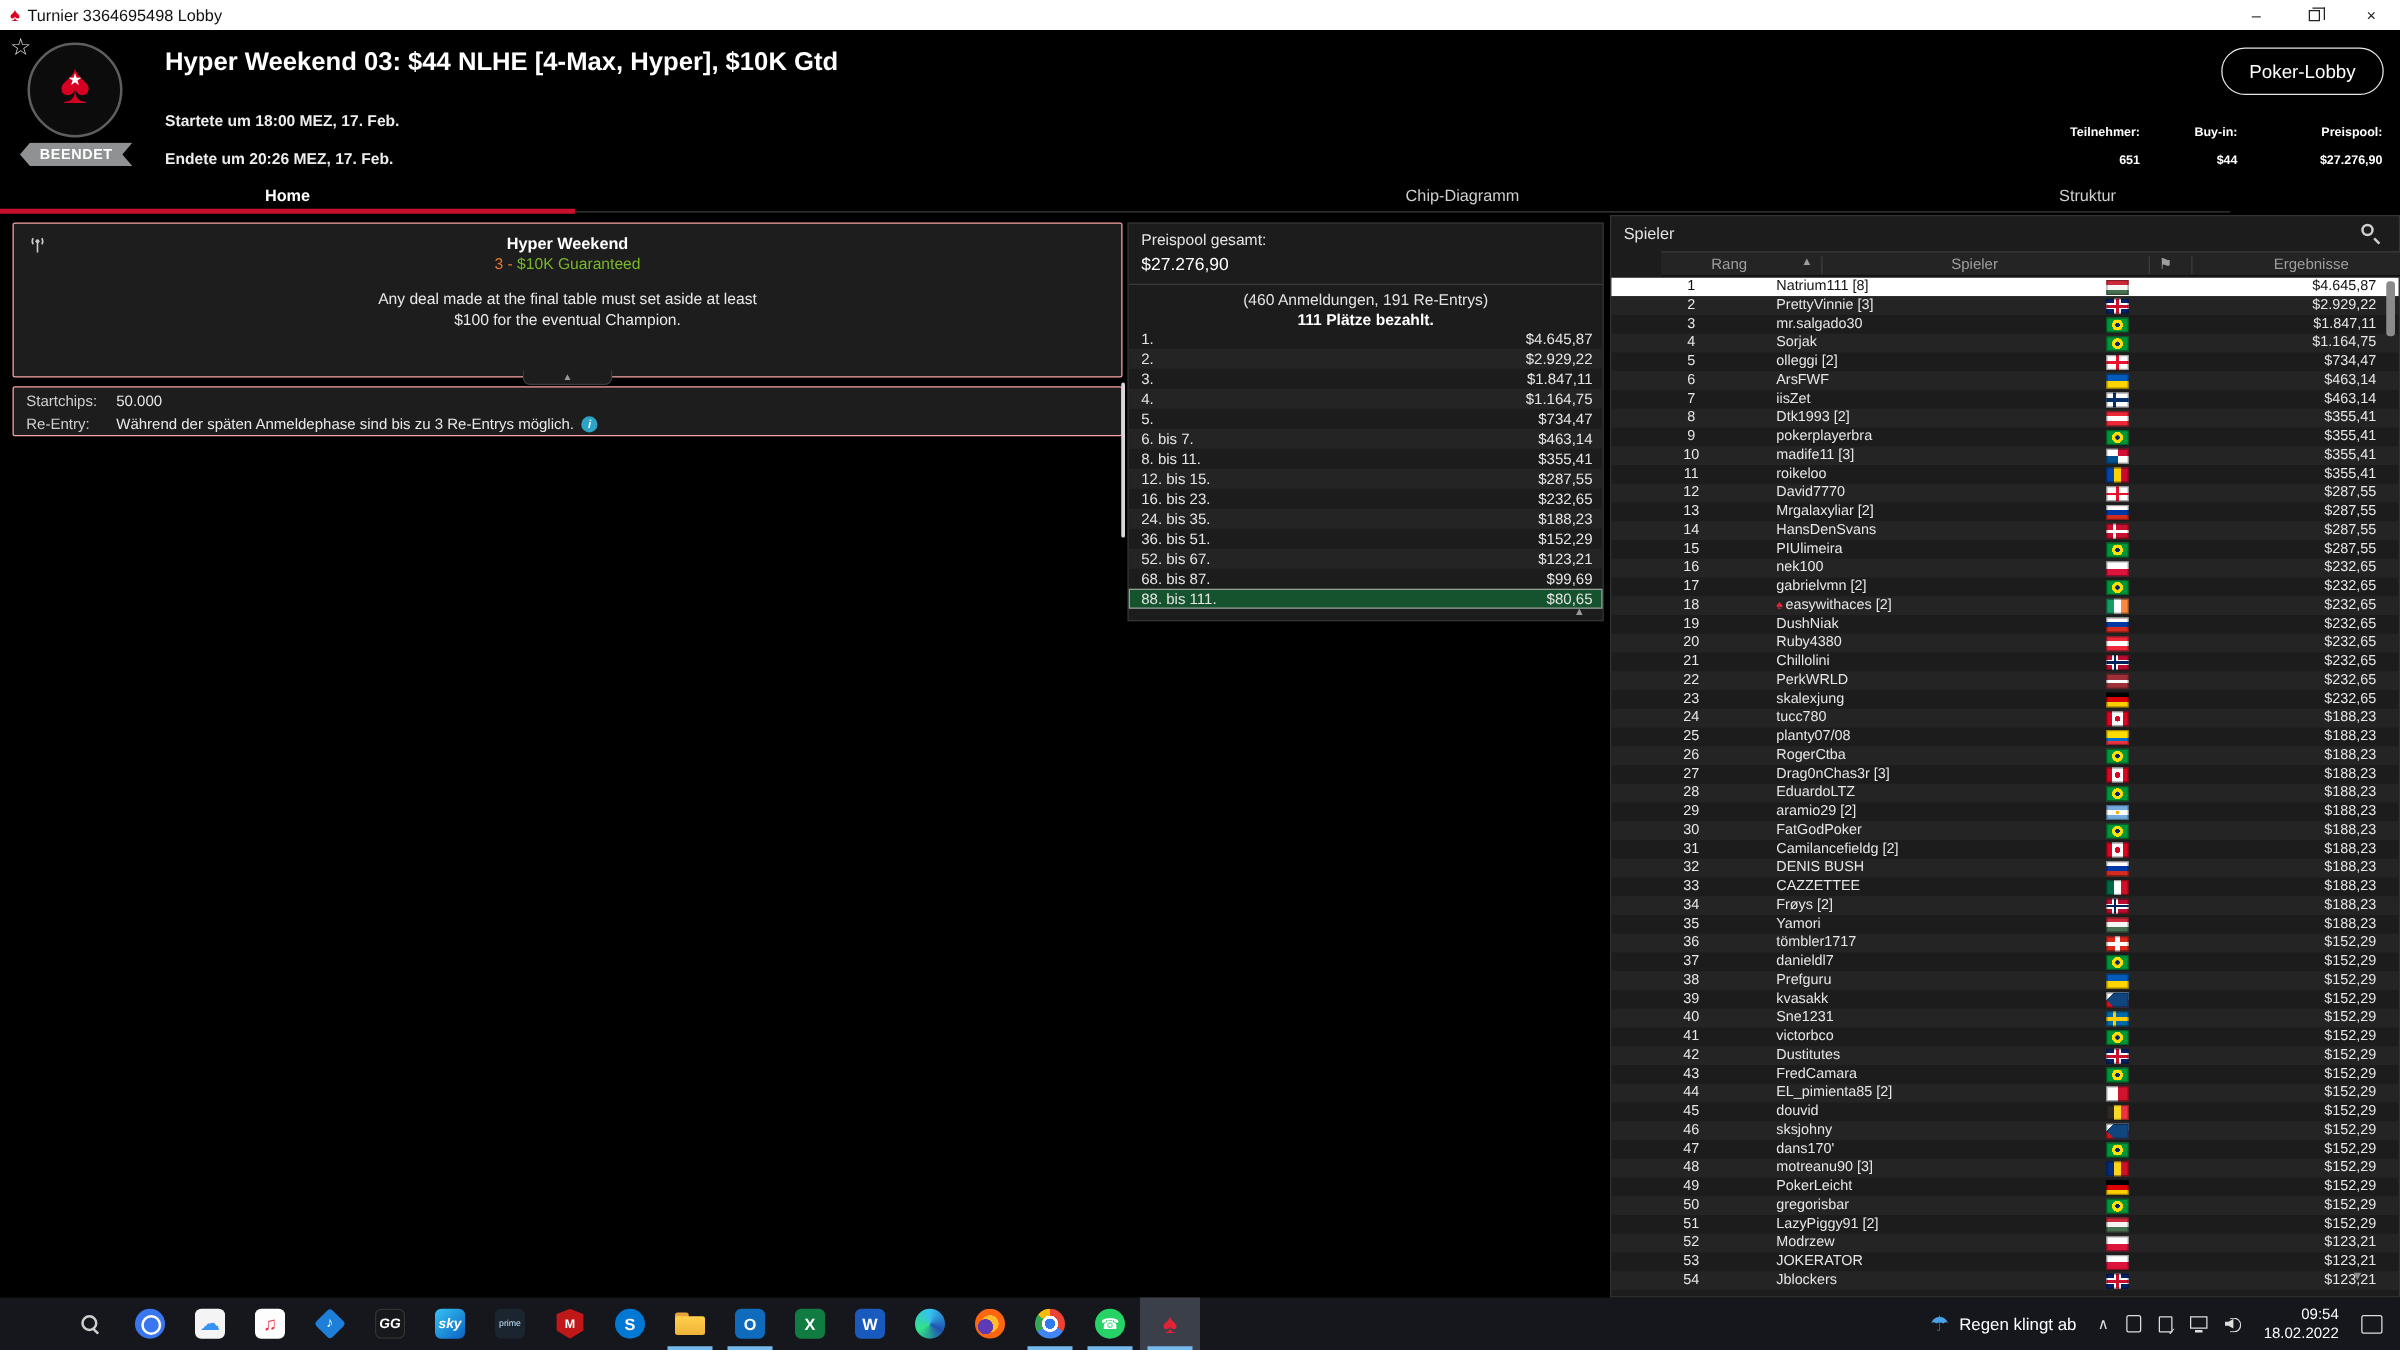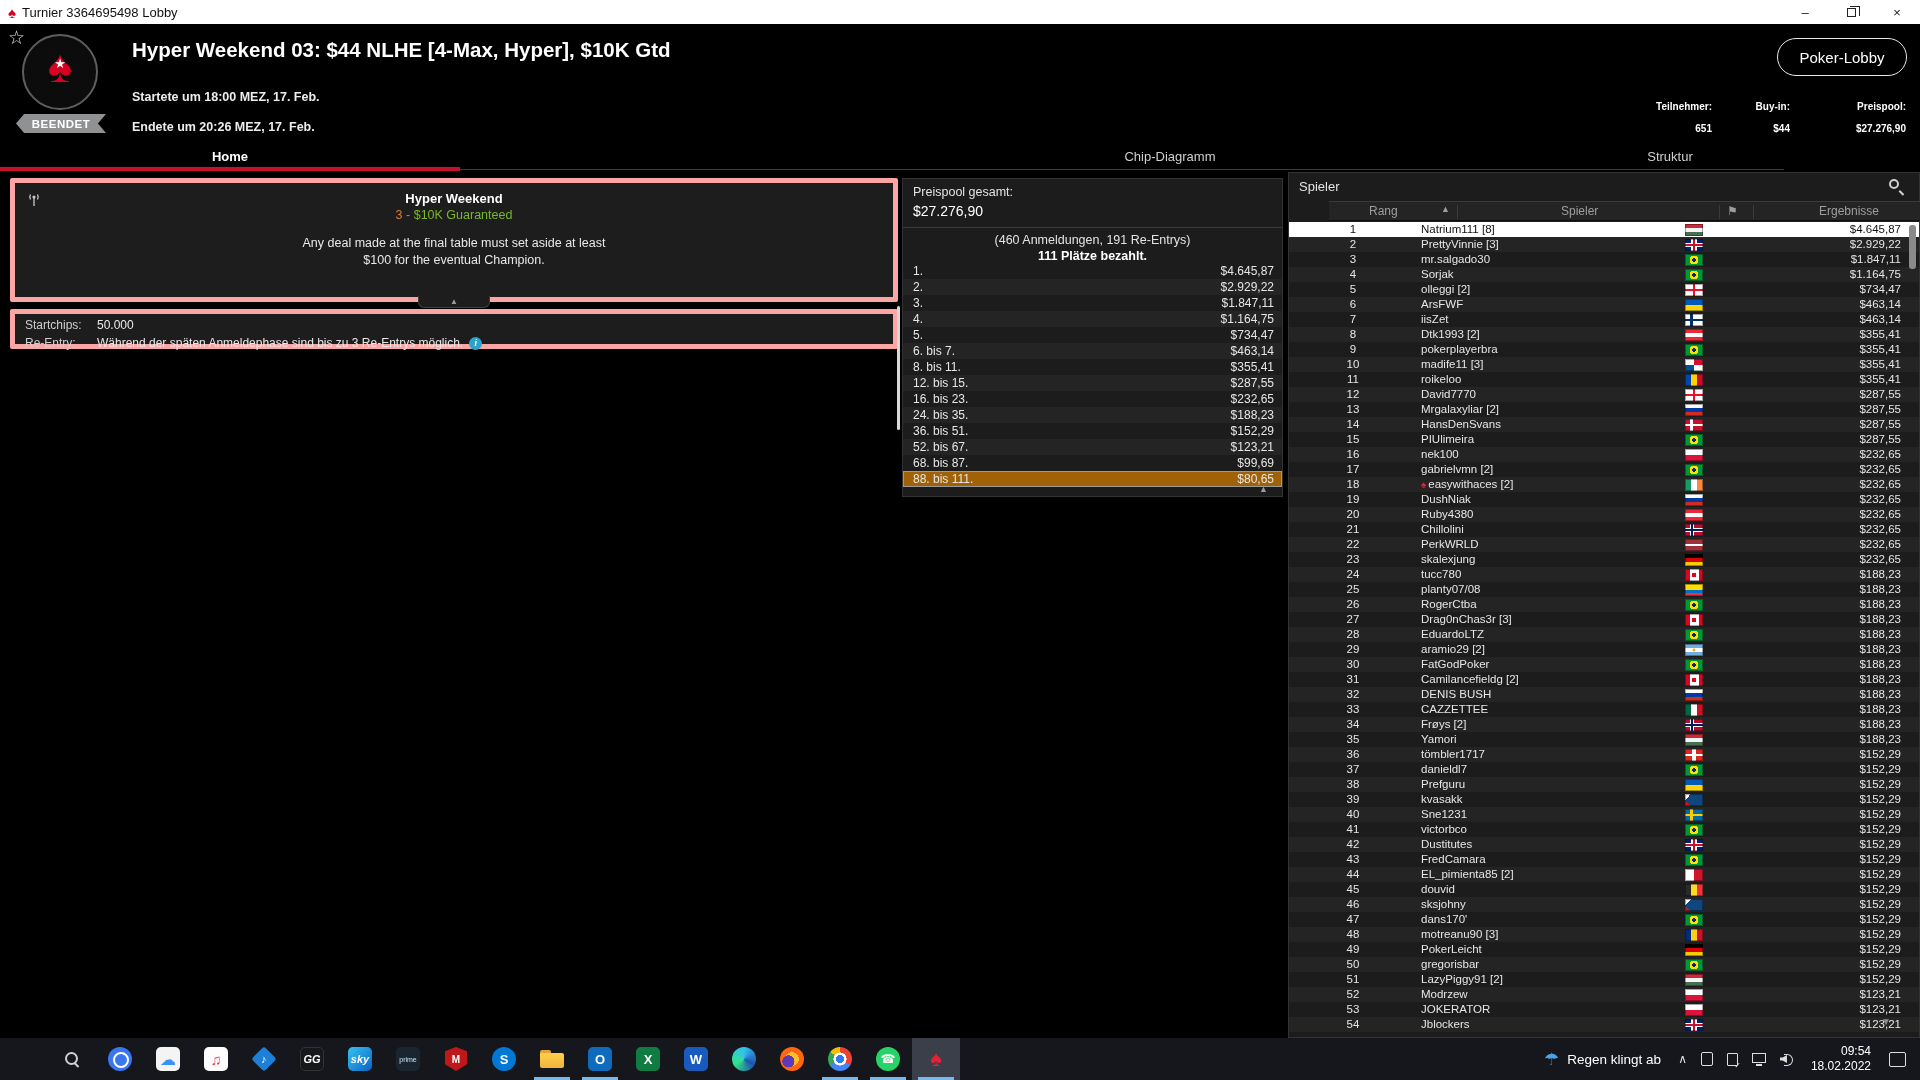--- a/index.html
+++ b/index.html
@@ -32,21 +32,21 @@
   .stat-col{position:absolute;top:72px;text-align:right;color:#fff;font-size:10px;font-weight:bold;line-height:22px;}
   .stat-col .lab{display:block;}
 
   
   .tabs{position:absolute;left:0;top:142px;width:1784px;height:28px;border-bottom:1px solid #3c3c3c;background:#000;}
   .tab{position:absolute;top:0;height:28px;display:flex;align-items:center;justify-content:center;color:#cfcfcf;font-size:13px;cursor:pointer;}
   .tab.active{color:#fff;font-weight:bold;}
   .tab.active:after{content:"";position:absolute;left:0;bottom:-1px;width:100%;height:4px;background:#c8102e;}
 
   
-  .box{position:absolute;background:#1d1d1d;border:5px solid #fca5a5;border-radius:2px;}
+  .box{position:absolute;background:#1d1d1d;border:1px solid #fca5a5;border-radius:2px;}
   .box1{left:10px;top:178px;width:888px;height:124px;}
   .antenna{position:absolute;left:10px;top:8px;color:#c9c9c9;}
   .ip-inner{position:absolute;left:0;top:7px;width:100%;text-align:center;}
   .ip-title{font-size:13px;font-weight:bold;color:#fff;line-height:17px;}
   .ip-line2{font-size:12.5px;line-height:16px;}
   .ip-deal{margin-top:12px;font-size:12.5px;color:#e8e8e8;line-height:17px;}
   .collapse-tab{position:absolute;left:418px;top:296px;width:72px;height:12px;background:#1d1d1d;border:1px solid #3f3f3f;border-top:none;
     border-radius:0 0 6px 6px;display:flex;align-items:center;justify-content:center;color:#9a9a9a;font-size:8px;line-height:1;cursor:pointer;}
   .box2{left:10px;top:309px;width:888px;height:40px;font-size:12px;color:#e8e8e8;}
   .box2 .row{position:absolute;left:10px;height:18px;display:flex;align-items:center;}
@@ -60,21 +60,21 @@
   .pz-total-label{position:absolute;left:10px;top:6px;font-size:12.5px;color:#e3e3e3;}
   .pz-total-value{position:absolute;left:10px;top:24px;font-size:14px;color:#fff;}
   .pz-div{position:absolute;left:0;top:48px;width:100%;height:1px;background:#3a3a3a;}
   .pz-entries{position:absolute;left:0;top:54px;width:100%;text-align:center;font-size:12.5px;color:#e3e3e3;}
   .pz-paid{position:absolute;left:0;top:70px;width:100%;text-align:center;font-size:12.5px;font-weight:bold;color:#fff;}
   .pz-rows{position:absolute;left:0;top:84px;width:100%;}
   .pz-row{position:relative;height:16px;font-size:12px;color:#e6e6e6;}
   .pz-row.alt{background:#242424;}
   .pz-row .place{position:absolute;left:10px;top:1px;}
   .pz-row .amt{position:absolute;right:8px;top:1px;}
-  .pz-row.hl{background:#a16207;outline:1px solid #9a9a9a;outline-offset:-1px;}
+  .pz-row.hl{background:#14532d;outline:1px solid #9a9a9a;outline-offset:-1px;}
   .pz-chev{position:absolute;right:14px;bottom:2px;color:#9a9a9a;font-size:9px;cursor:pointer;}
 
   
   .players{position:absolute;left:1288px;top:172px;width:632px;height:866px;background:#1c1c1c;border:1px solid #333;}
   .pl-title{position:absolute;left:10px;top:6px;font-size:13px;color:#e3e3e3;}
   .pl-search{position:absolute;right:14px;top:6px;width:16px;height:16px;cursor:pointer;}
   .mag{position:absolute;left:0;top:0;width:10px;height:10px;border:2px solid #cfcfcf;border-radius:50%;}
   .mag:after{content:"";position:absolute;left:9px;top:9px;width:6px;height:2px;background:#cfcfcf;transform:rotate(45deg);transform-origin:0 0;}
   .pl-head{position:absolute;left:0;top:28px;width:100%;height:20px;background:#242424;border-top:1px solid #3a3a3a;border-bottom:1px solid #101010;
     font-size:12px;color:#9e9e9e;margin-left:40px;}

